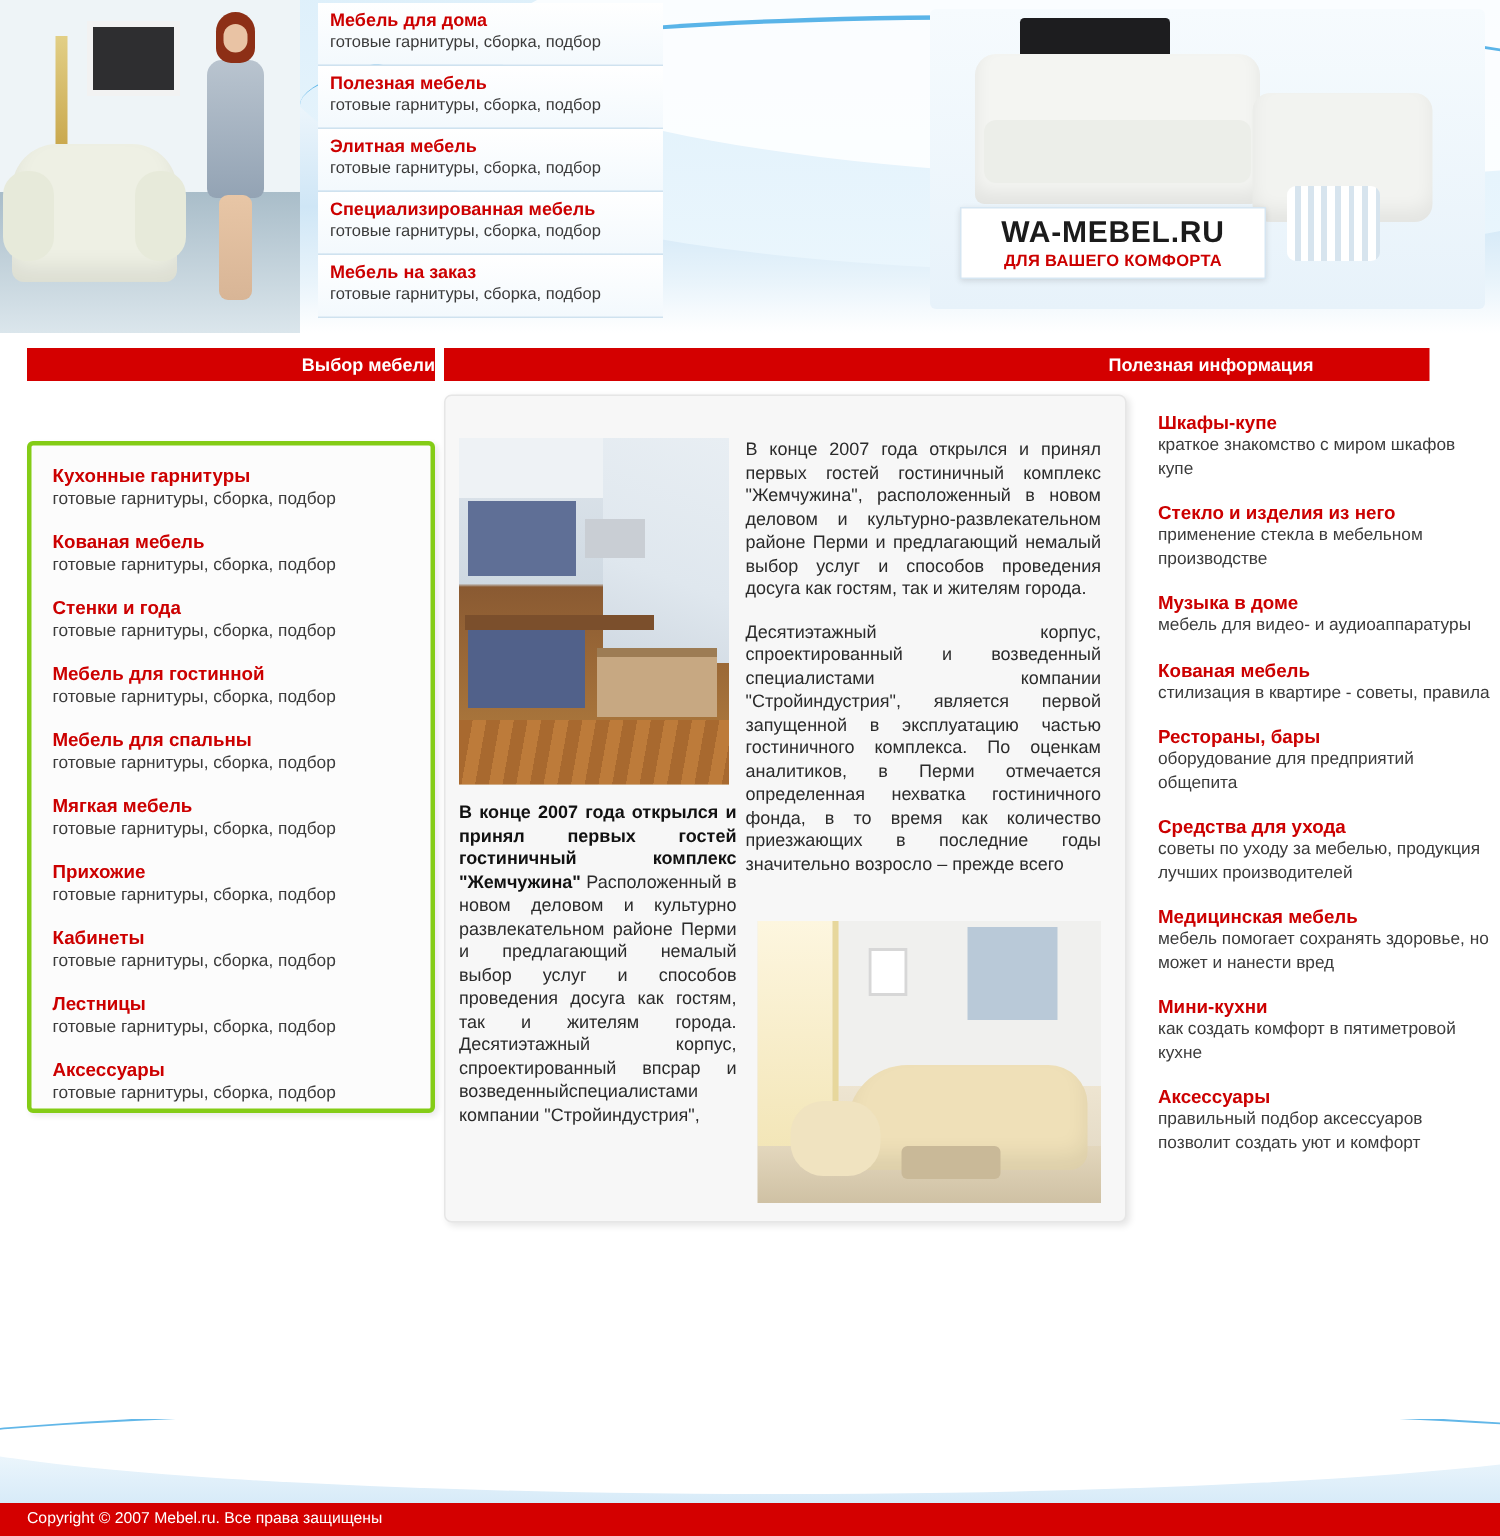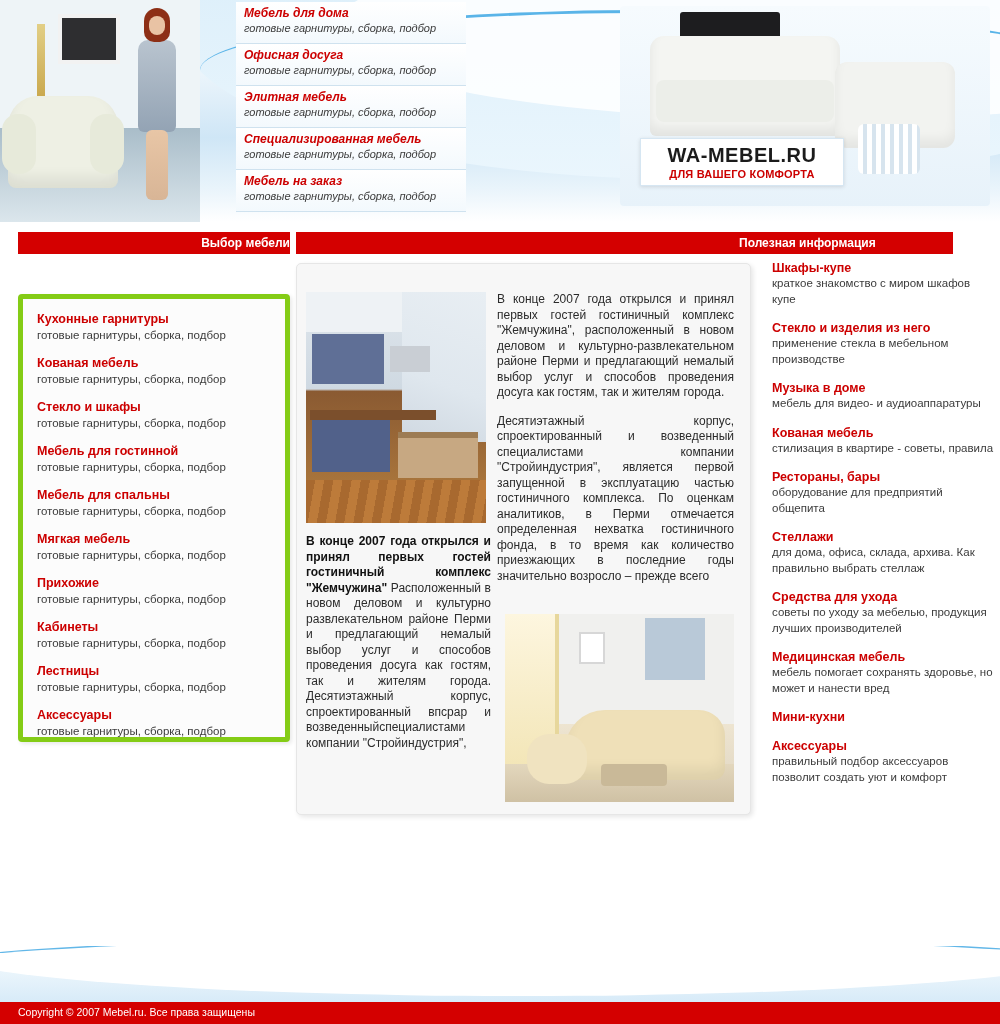--- a/index.html
+++ b/index.html
@@ -90,21 +90,21 @@
     border-radius: 10px 10px 6px 6px;
   }
   .hp-legs {
     position:absolute; left:20px; top:126px; width:22px; height:70px;
     background: linear-gradient(180deg,#e8c6a6,#d8b596);
     border-radius: 6px;
   }
 
   
   .menu-list {
-    position: absolute; left: 236px; top: 2px; width: 230px; font-style: italic;
+    position: absolute; left: 212px; top: 2px; width: 230px;
   }
   .menu-item {
     width: 230px; height: 42px;
     background: linear-gradient(180deg,#ffffff 0%, #f3f9fd 100%);
     border-bottom: 1px solid #cfe2ef;
     padding: 4px 8px 0 8px;
   }
   .menu-item .mi-title {
     color: #cc0000; font-size: 12px; font-weight: bold; line-height: 15px;
   }
@@ -162,21 +162,21 @@
     padding: 4px 0 0 10px;
   }
   #bar-left  { left: 18px;  top: 232px; width: 272px; text-align: right; }
   #bar-mid   { left: 296px; top: 232px; width: 455px; }
   #bar-right { left: 729px; top: 232px; width: 224px; }
 
   
   .left-panel {
     position: absolute; left: 18px; top: 294px; width: 272px; height: 448px;
     background: #fcfcfc;
-    border: 5px solid #84cc16;
+    border: 3px solid #84cc16;
     border-radius: 4px;
     box-shadow: 2px 2px 4px rgba(0,0,0,.09);
     padding: 12px 12px 16px 14px;
   }
   .cat { margin-bottom: 12px; }
   .cat-title { color:#cc0000; font-size: 12.5px; font-weight: bold; line-height: 16px; }
   .cat-sub { color:#3b3b3b; font-size: 11.5px; line-height: 16px; }
 
   
   .center-panel {
@@ -230,21 +230,21 @@
     box-shadow: inset 0 -10px 14px rgba(0,0,0,.08);}
   .lp-chair { position:absolute; left:22px; top:120px; width:60px; height:50px;
     background:#f0e3c0; border-radius: 22px;}
   .lp-table { position:absolute; left:96px; top:150px; width:66px; height:22px;
     background:#c9b998; border-radius:4px;}
   .lp-floor { position:absolute; left:0; top:150px; width:229px; height:38px;
     background: linear-gradient(180deg,#e3d7bd,#cfc1a4); }
 
   
   .right-panel {
-    position: absolute; left: 772px; top: 260px; width: 222px;
+    position: absolute; left: 772px; top: 274px; width: 222px;
   }
   .info-item { margin-bottom: 13px; }
   .info-title { color:#cc0000; font-size: 12.5px; font-weight: bold; line-height: 16px; }
   .info-sub { color:#3b3b3b; font-size: 11.5px; line-height: 15.5px; }
 
   
   .footer-wave {
     position: absolute; left: 0; top: 946px; width: 1000px; height: 58px;
     overflow: hidden;
     background: linear-gradient(180deg,#ffffff 0%, #ecf6fc 40%, #d6eaf8 100%);
@@ -293,21 +293,21 @@
       <div class="hp-face"></div>
     </div>
   </div>
 
   <div class="menu-list">
     <div class="menu-item">
       <div class="mi-title">Мебель для дома</div>
       <div class="mi-sub">готовые гарнитуры, сборка, подбор</div>
     </div>
     <div class="menu-item">
-      <div class="mi-title">Офисная досуга</div>
+      <div class="mi-title">Полезная мебель</div>
       <div class="mi-sub">готовые гарнитуры, сборка, подбор</div>
     </div>
     <div class="menu-item">
       <div class="mi-title">Элитная мебель</div>
       <div class="mi-sub">готовые гарнитуры, сборка, подбор</div>
     </div>
     <div class="menu-item">
       <div class="mi-title">Специализированная мебель</div>
       <div class="mi-sub">готовые гарнитуры, сборка, подбор</div>
     </div>
@@ -338,21 +338,21 @@
 <div class="left-panel">
   <div class="cat">
     <div class="cat-title">Кухонные гарнитуры</div>
     <div class="cat-sub">готовые гарнитуры, сборка, подбор</div>
   </div>
   <div class="cat">
     <div class="cat-title">Кованая мебель</div>
     <div class="cat-sub">готовые гарнитуры, сборка, подбор</div>
   </div>
   <div class="cat">
-    <div class="cat-title">Стекло и шкафы</div>
+    <div class="cat-title">Стенки и года</div>
     <div class="cat-sub">готовые гарнитуры, сборка, подбор</div>
   </div>
   <div class="cat">
     <div class="cat-title">Мебель для гостинной</div>
     <div class="cat-sub">готовые гарнитуры, сборка, подбор</div>
   </div>
   <div class="cat">
     <div class="cat-title">Мебель для спальны</div>
     <div class="cat-sub">готовые гарнитуры, сборка, подбор</div>
   </div>
@@ -426,33 +426,30 @@
   </div>
   <div class="info-item">
     <div class="info-title">Кованая мебель</div>
     <div class="info-sub">стилизация в квартире - советы, правила</div>
   </div>
   <div class="info-item">
     <div class="info-title">Рестораны, бары</div>
     <div class="info-sub">оборудование для предприятий общепита</div>
   </div>
   <div class="info-item">
-    <div class="info-title">Стеллажи</div>
-    <div class="info-sub">для дома, офиса, склада, архива. Как правильно выбрать стеллаж</div>
-  </div>
-  <div class="info-item">
     <div class="info-title">Средства для ухода</div>
     <div class="info-sub">советы по уходу за мебелью, продукция лучших производителей</div>
   </div>
   <div class="info-item">
     <div class="info-title">Медицинская мебель</div>
     <div class="info-sub">мебель помогает сохранять здоровье, но может и нанести вред</div>
   </div>
   <div class="info-item">
     <div class="info-title">Мини-кухни</div>
+    <div class="info-sub">как создать комфорт в пятиметровой кухне</div>
   </div>
   <div class="info-item">
     <div class="info-title">Аксессуары</div>
     <div class="info-sub">правильный подбор аксессуаров позволит создать уют и комфорт</div>
   </div>
 </div>
 
 <div class="footer-wave">
   <div class="fw1"></div>
   <div class="fw2"></div>

